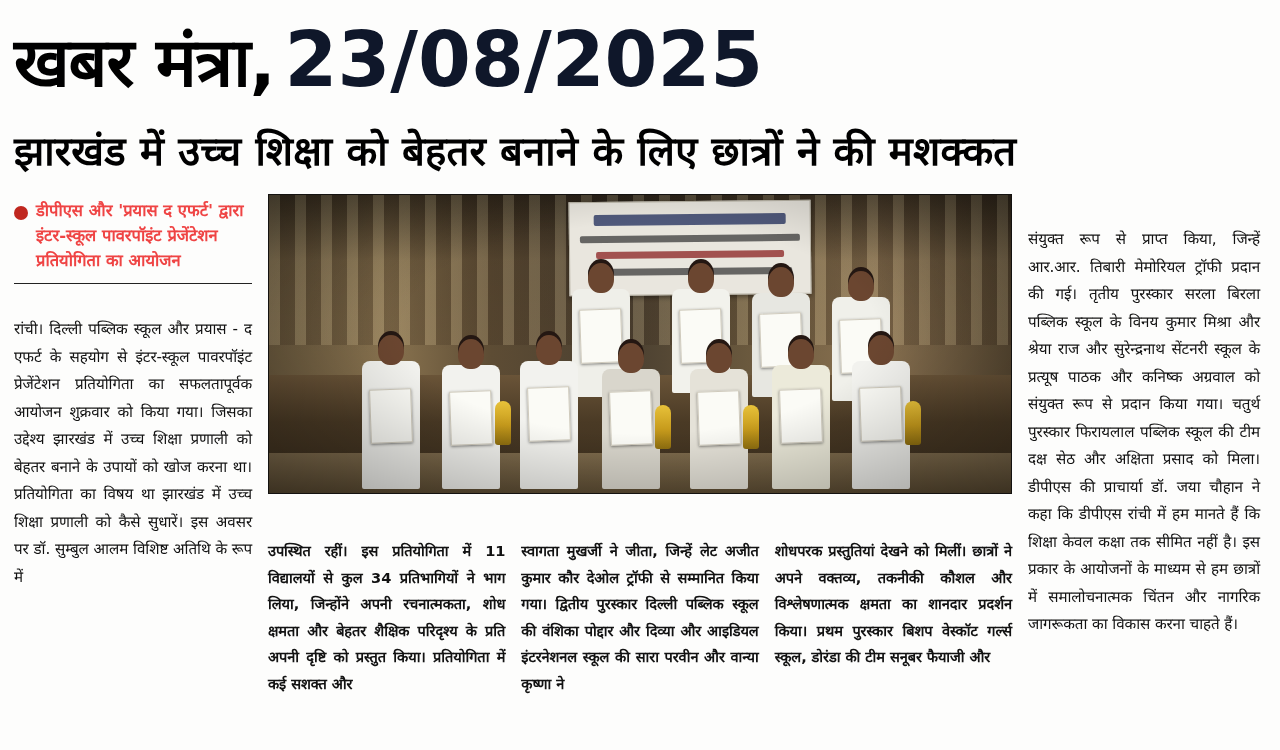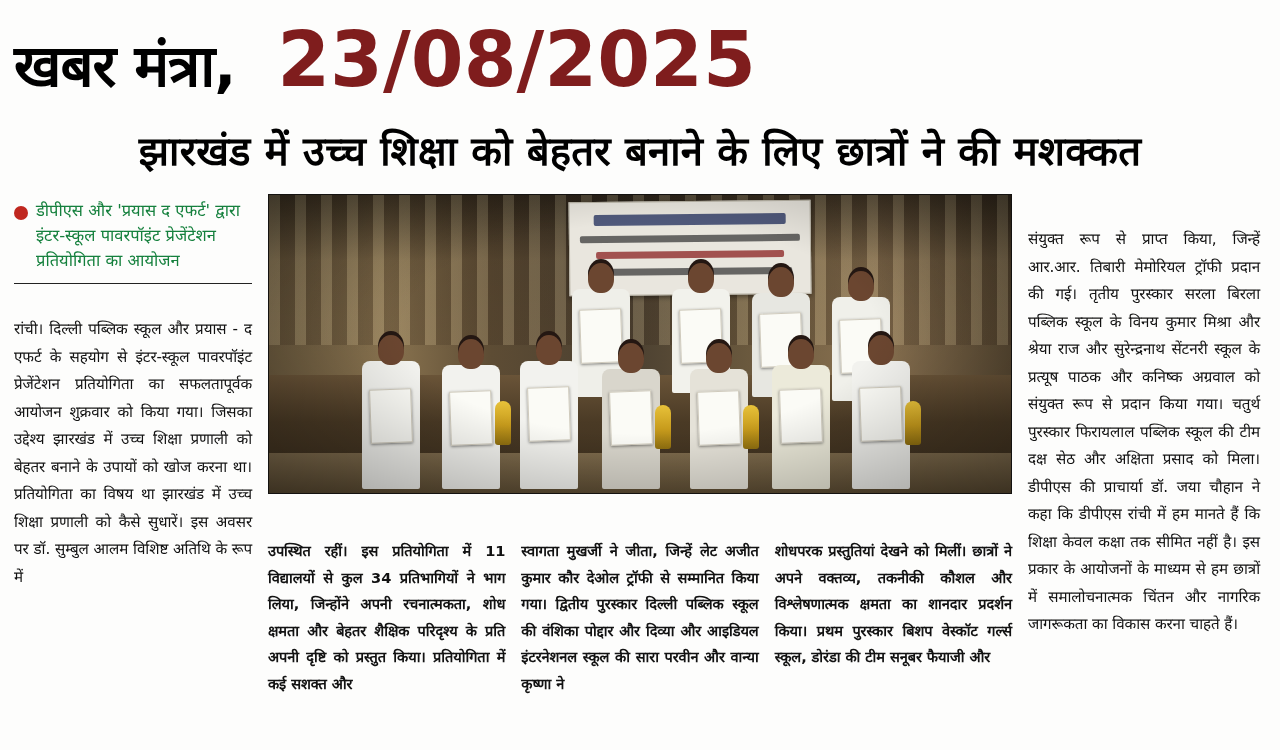--- a/index.html
+++ b/index.html
@@ -28,43 +28,42 @@
     display: flex;
     align-items: baseline;
     gap: 10px;
     padding-top: 14px;
     height: 104px;
     box-sizing: border-box;
   }
   .masthead-title {
     font-family: "DejaVu Sans", sans-serif;
     font-weight: bold;
-    font-size: 58px;
+    font-size: 68px;
     line-height: 92px;
     letter-spacing: -1px;
     color: #000;
     white-space: nowrap;
     text-align: right;
   }
   .masthead-date {
     font-family: "DejaVu Sans", sans-serif;
     font-weight: bold;
     font-size: 76px;
     line-height: 92px;
-    color: #7f1d1d;
+    color: #0f172a;
     white-space: nowrap;
-    margin-left: 32px;
   }
 
   
   .headline-wrap {
     padding-top: 22px;
     height: 84px;
     box-sizing: border-box;
-    text-align: center;
+    text-align: left;
   }
   .headline {
     font-family: "DejaVu Sans", sans-serif;
     font-weight: bold;
     font-size: 40px;
     line-height: 50px;
     color: #000;
     white-space: nowrap;
     letter-spacing: 0.2px;
   }
@@ -101,24 +100,24 @@
   .kicker-bullet {
     width: 14px;
     height: 14px;
     border-radius: 50%;
     background: #c0271f;
     margin-top: 8px;
     flex: 0 0 14px;
   }
   .kicker-text {
     font-family: "DejaVu Sans", sans-serif;
-    font-weight: normal;
+    font-weight: bold;
     font-size: 16.5px;
     line-height: 25px;
-    color: #15803d;
+    color: #ef4444;
   }
   .byline {
     font-family: "DejaVu Sans", sans-serif;
     font-weight: bold;
     font-size: 15px;
     line-height: 22px;
     margin-top: 22px;
     color: #111;
   }
   .rule {

